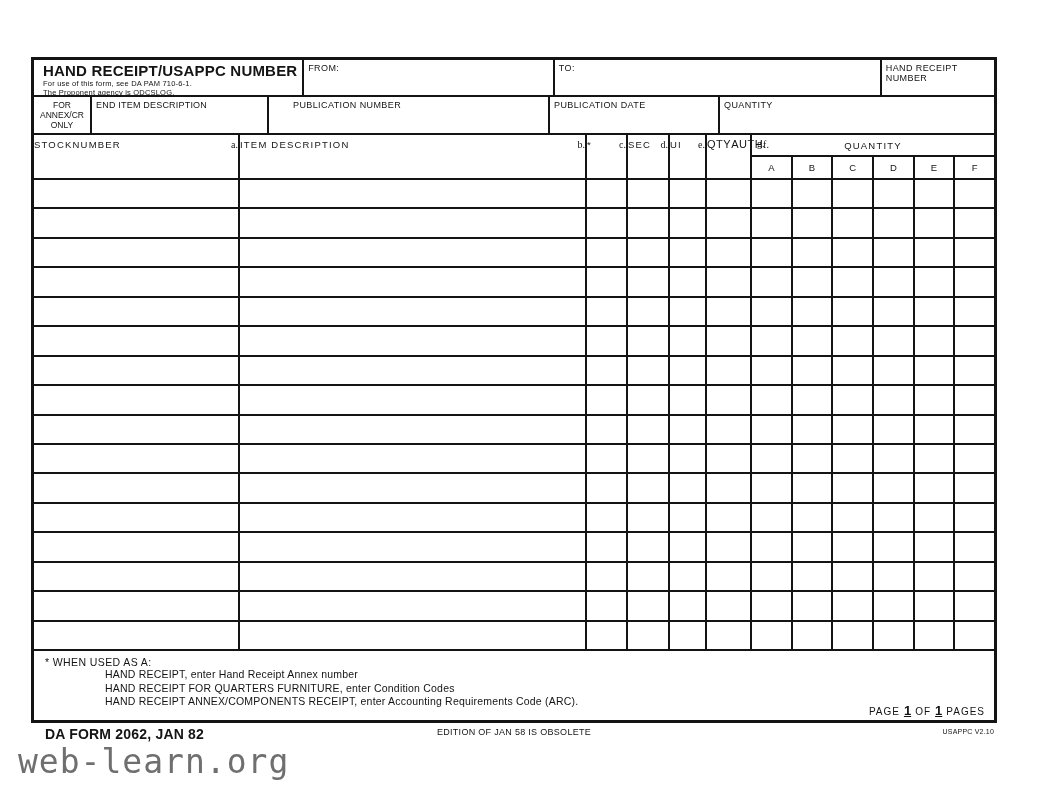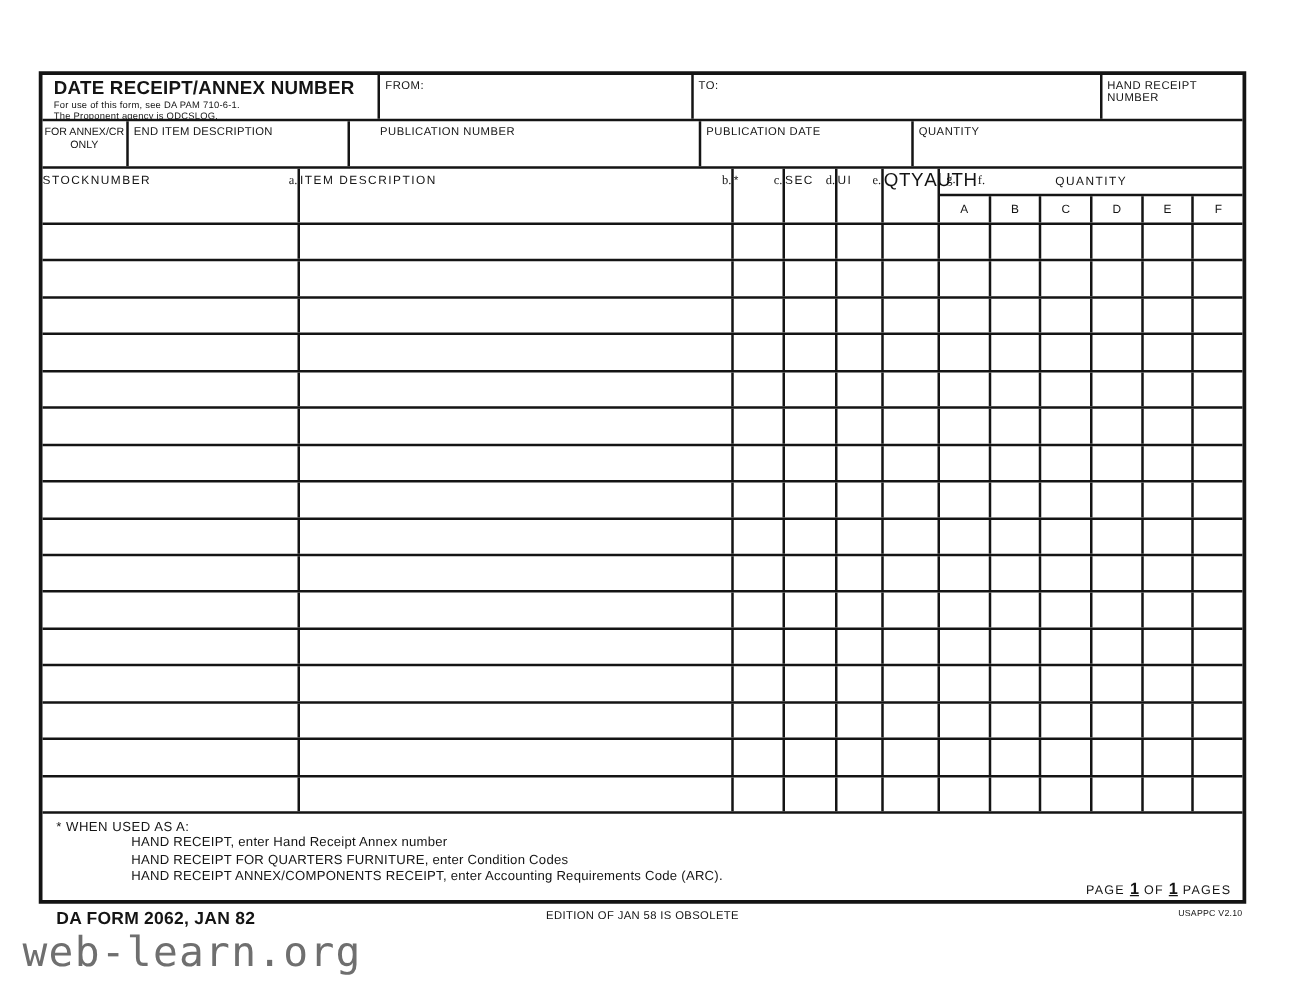--- a/index.html
+++ b/index.html
@@ -21,41 +21,41 @@
   .c-title { width:279px; padding:2px 0 0 9px; }
   .c-from  { width:259px; }
   .c-to    { width:338px; }
   .c-hrn   { width:116px; }
   .form-title { font-size:15px; font-weight:bold; letter-spacing:.2px; white-space:nowrap; }
   .form-sub { font-size:7.5px; letter-spacing:.2px; line-height:9px; }
   .hrn-lbl { max-width:86px; line-height:10px; }
 
   
   #row2 { height:38px; }
-  .c-annex { width:69px; text-align:center; font-size:8.5px; line-height:10px; padding-top:3px; }
+  .c-annex { width:58px; text-align:center; font-size:8.5px; line-height:10px; padding-top:3px; }
   .c-eisn { width:167px; }
   .c-eid  { width:177px; }
   .c-pubn { width:261px;margin-left:20px; }
   .c-pubd { width:170px; }
   .c-qty2 { width:116px; }
 
   
   #hdr { height:45px; }
   .hcell { display:flex; flex-direction:row; justify-content:space-between;
            align-items:flex-start; text-align:center; padding:5px 0 2px; }
   .h-main { font-size:9.5px; letter-spacing:1.2px; line-height:10px; }
   .h-sub  { font-family:"Liberation Serif", serif; font-size:10px; line-height:10px; }
   .c-stock { width:206px; }
   .c-desc  { width:347px; }
   .c-star  { width:41px; }
   .c-sec   { width:42px; }
   .c-ui    { width:37px; }
   .c-qtya  { width:45px; }
   .c-qgrp  { width:242px; padding:0; display:flex; flex-direction:column; }
-  .qa-line { font-size:15px; letter-spacing:.5px; line-height:9px; }
+  .qa-line { font-size:11px; letter-spacing:.5px; line-height:9px; }
   .qgrp-top { height:22px; border-bottom:2px solid #141414; position:relative;
               display:flex; align-items:center; justify-content:center; }
   .qgrp-g { position:absolute; left:5px; top:3px; font-family:"Liberation Serif", serif; font-size:10px; }
   .qgrp-title { font-size:9.5px; letter-spacing:1.2px; }
   .qgrp-cols { flex:1; display:flex; }
   .qcol { flex:1; border-right:2px solid #141414; display:flex; align-items:center;
           justify-content:center; font-size:9.5px; }
   .qcol:last-child { border-right:none; }
 
   
@@ -85,21 +85,21 @@
 </style>
 </head>
 <body>
 
 <div id="page">
 
   <div id="formbox">
 
     <div class="hrow" id="row1">
       <div class="cell c-title">
-        <div class="form-title">DATE RECEIPT/ANNEX NUMBER</div>
+        <div class="form-title">HAND RECEIPT/USAPPC NUMBER</div>
         <div class="form-sub">For use of this form, see DA PAM 710-6-1.</div>
         <div class="form-sub">The Proponent agency is ODCSLOG.</div>
       </div>
       <div class="cell c-from">
         <span class="lbl">FROM:</span>
       </div>
       <div class="cell c-to">
         <span class="lbl">TO:</span>
       </div>
       <div class="cell c-hrn">

